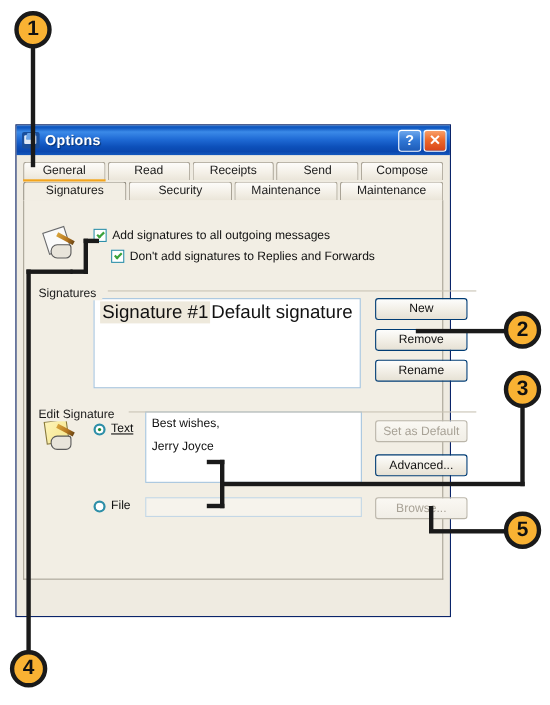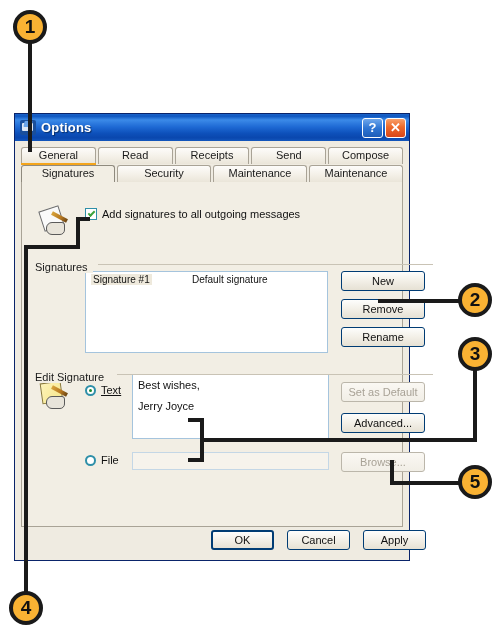--- a/index.html
+++ b/index.html
@@ -237,21 +237,21 @@
 
   .listbox {
     position: absolute;
     background: #ffffff;
     border: 1px solid #a5c4dd;
     box-sizing: border-box;
   }
   .listitem {
     position: relative;
     height: 14px;
-    font-size: 10px;
+    font-size: 17px;
     color: #111111;
     padding-top: 14px;
   }
   .li-name {
     position: absolute;
     left: 5px; top: 2px;
     background: #EEE9DC;
     padding: 0 2px;
   }
   .li-default {
@@ -395,20 +395,24 @@
         <div class="mi-pad"></div>
         <div class="mi-pen"></div>
         <div class="mi-hand"></div>
       </div>
 
       <div class="cbrow" style="left:63px; top:26px;">
         <span class="checkbox"></span>
         <span>Add signatures to all outgoing messages</span>
       </div>
 
+      <div class="cbrow" style="left:79px; top:45px;">
+        <span class="checkbox"></span>
+        <span>Don't add signatures to Replies and Forwards</span>
+      </div>
 
       <div class="group" style="left:13px; top:75px; width:398px;">
         <span class="group-label">Signatures</span>
         <div class="group-rule" style="left:63px; width:335px;"></div>
       </div>
 
       <div class="listbox" style="left:63px; top:89px; width:243px; height:82px;">
         <div class="listitem">
           <span class="li-name">Signature #1</span>
           <span class="li-default">Default signature</span>
@@ -449,25 +453,20 @@
       </div>
 
       <div class="textbox disabled" style="left:110px; top:270px; width:197px; height:18px;">
         <span></span>
       </div>
 
       <div class="btn disabled" style="left:319px; top:270px; width:84px;">Browse...</div>
 
     </div>
 
-    <div class="dlgfooter">
-      <div class="btn default" style="left:196px; top:12px; width:63px;">OK</div>
-      <div class="btn" style="left:272px; top:12px; width:63px;">Cancel</div>
-      <div class="btn" style="left:348px; top:12px; width:63px;">Apply</div>
-    </div>
 
   </div>
 
   <div class="callout" style="left:13px; top:10px;">1</div>
   <div class="callout" style="left:458px; top:283px;">2</div>
   <div class="callout" style="left:458px; top:337px;">3</div>
   <div class="callout" style="left:9px; top:591px;">4</div>
   <div class="callout" style="left:458px; top:465px;">5</div>
 
 </div>

